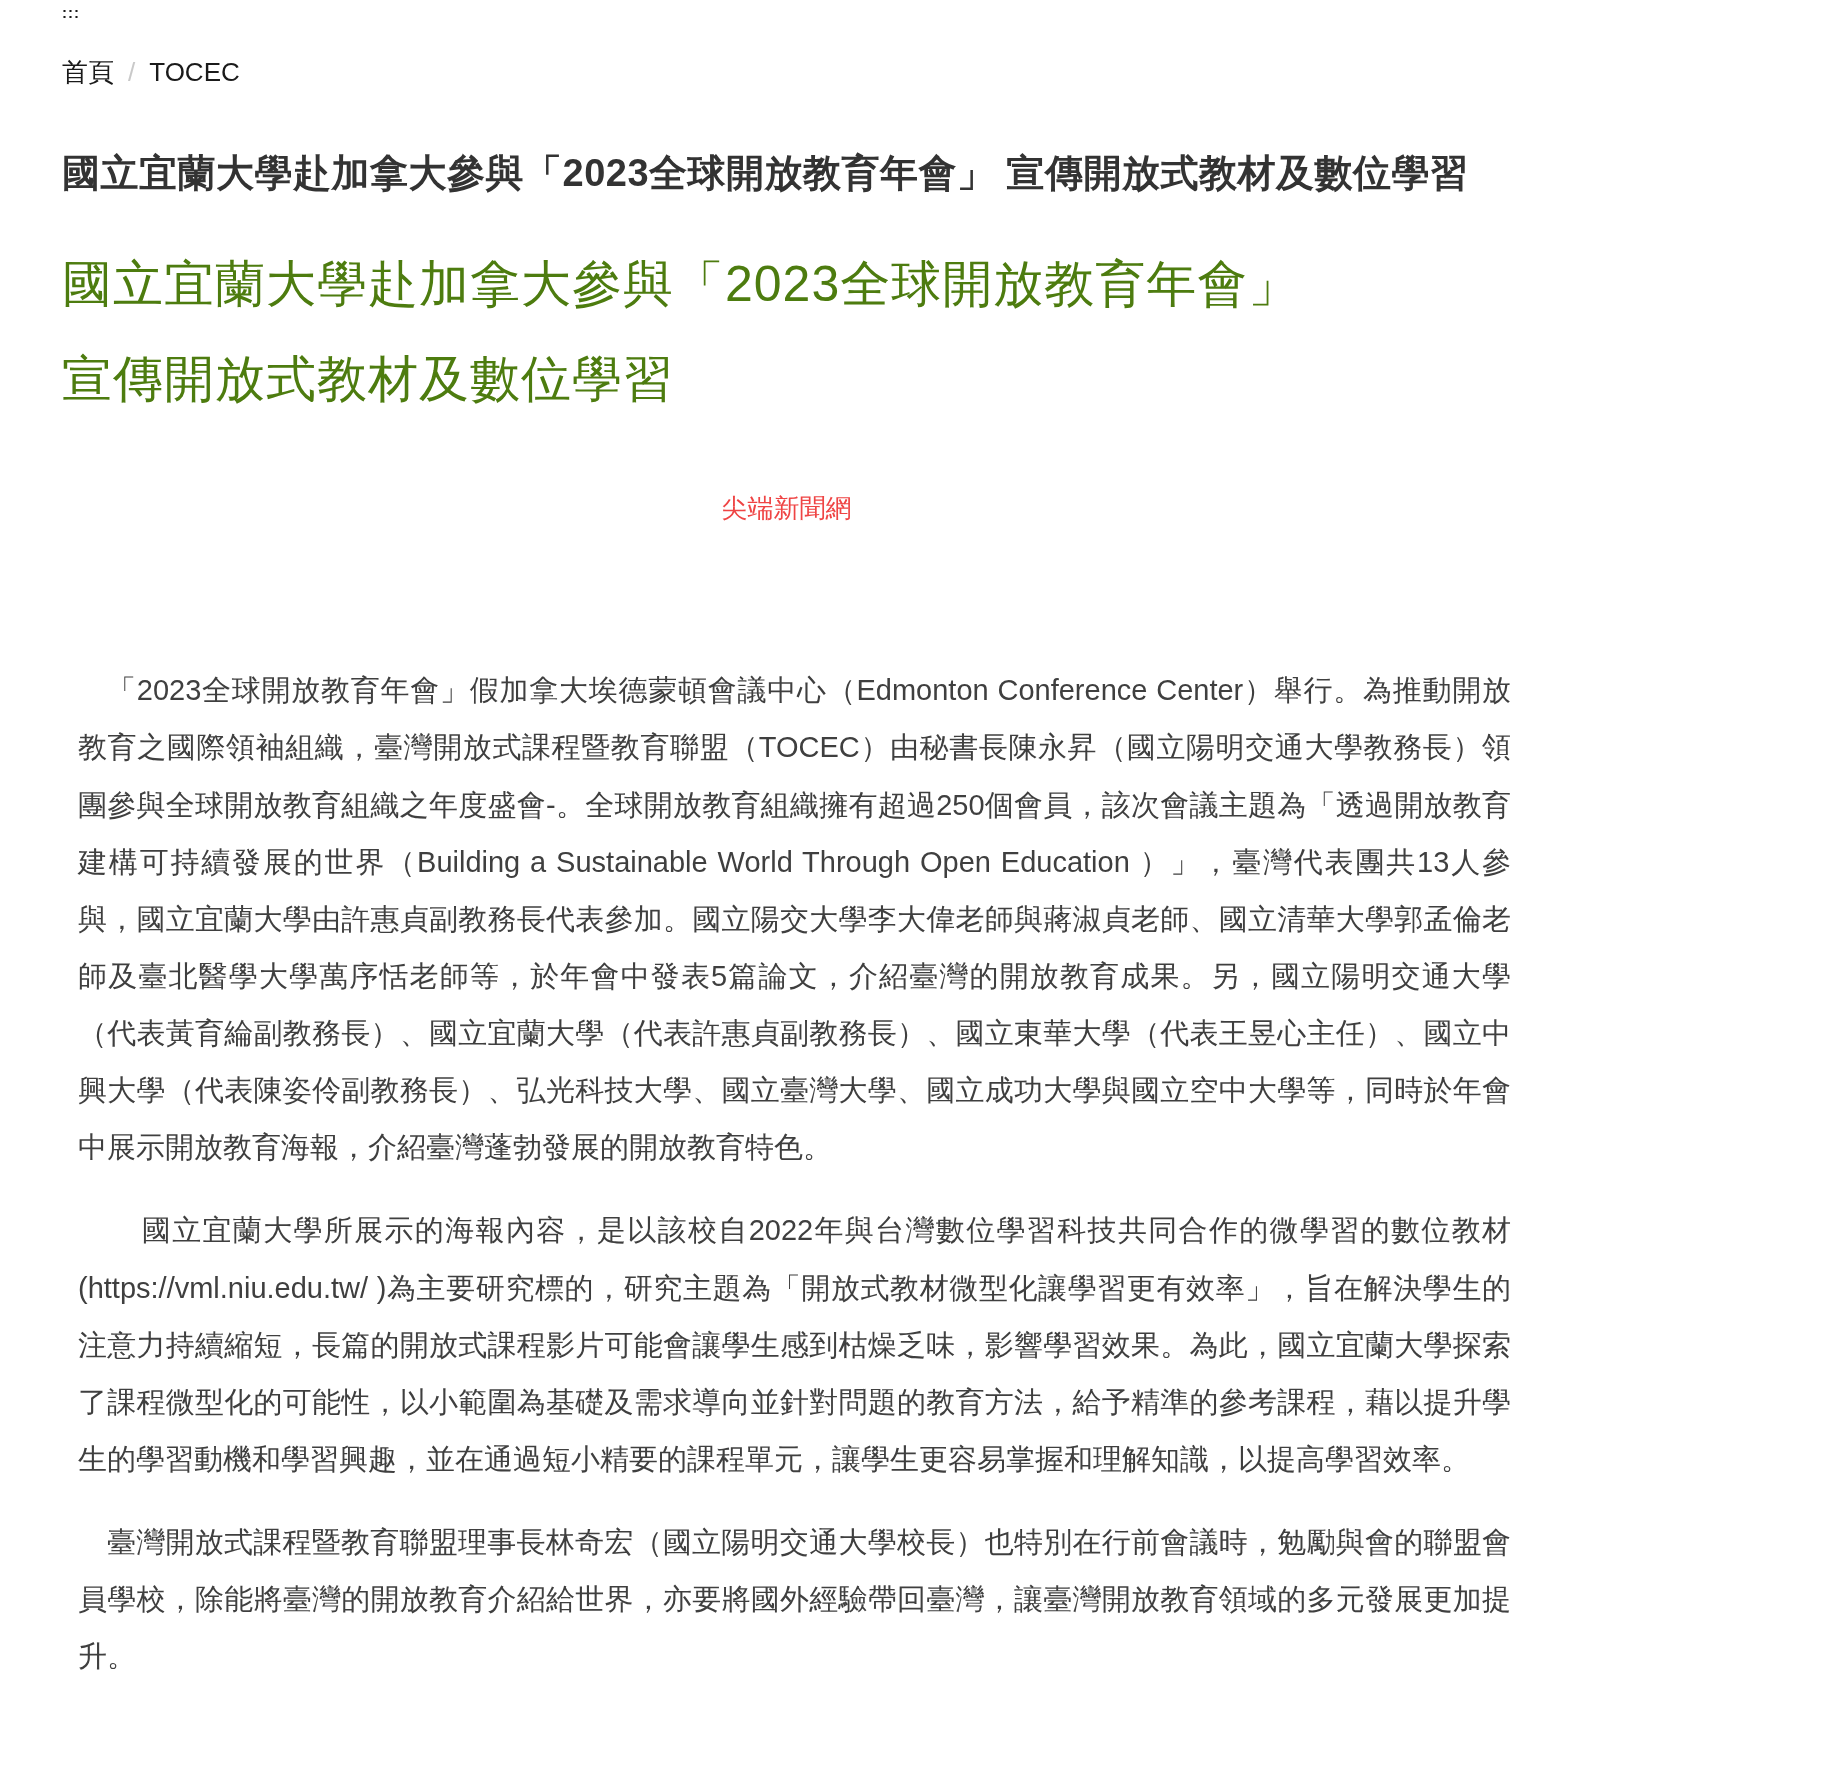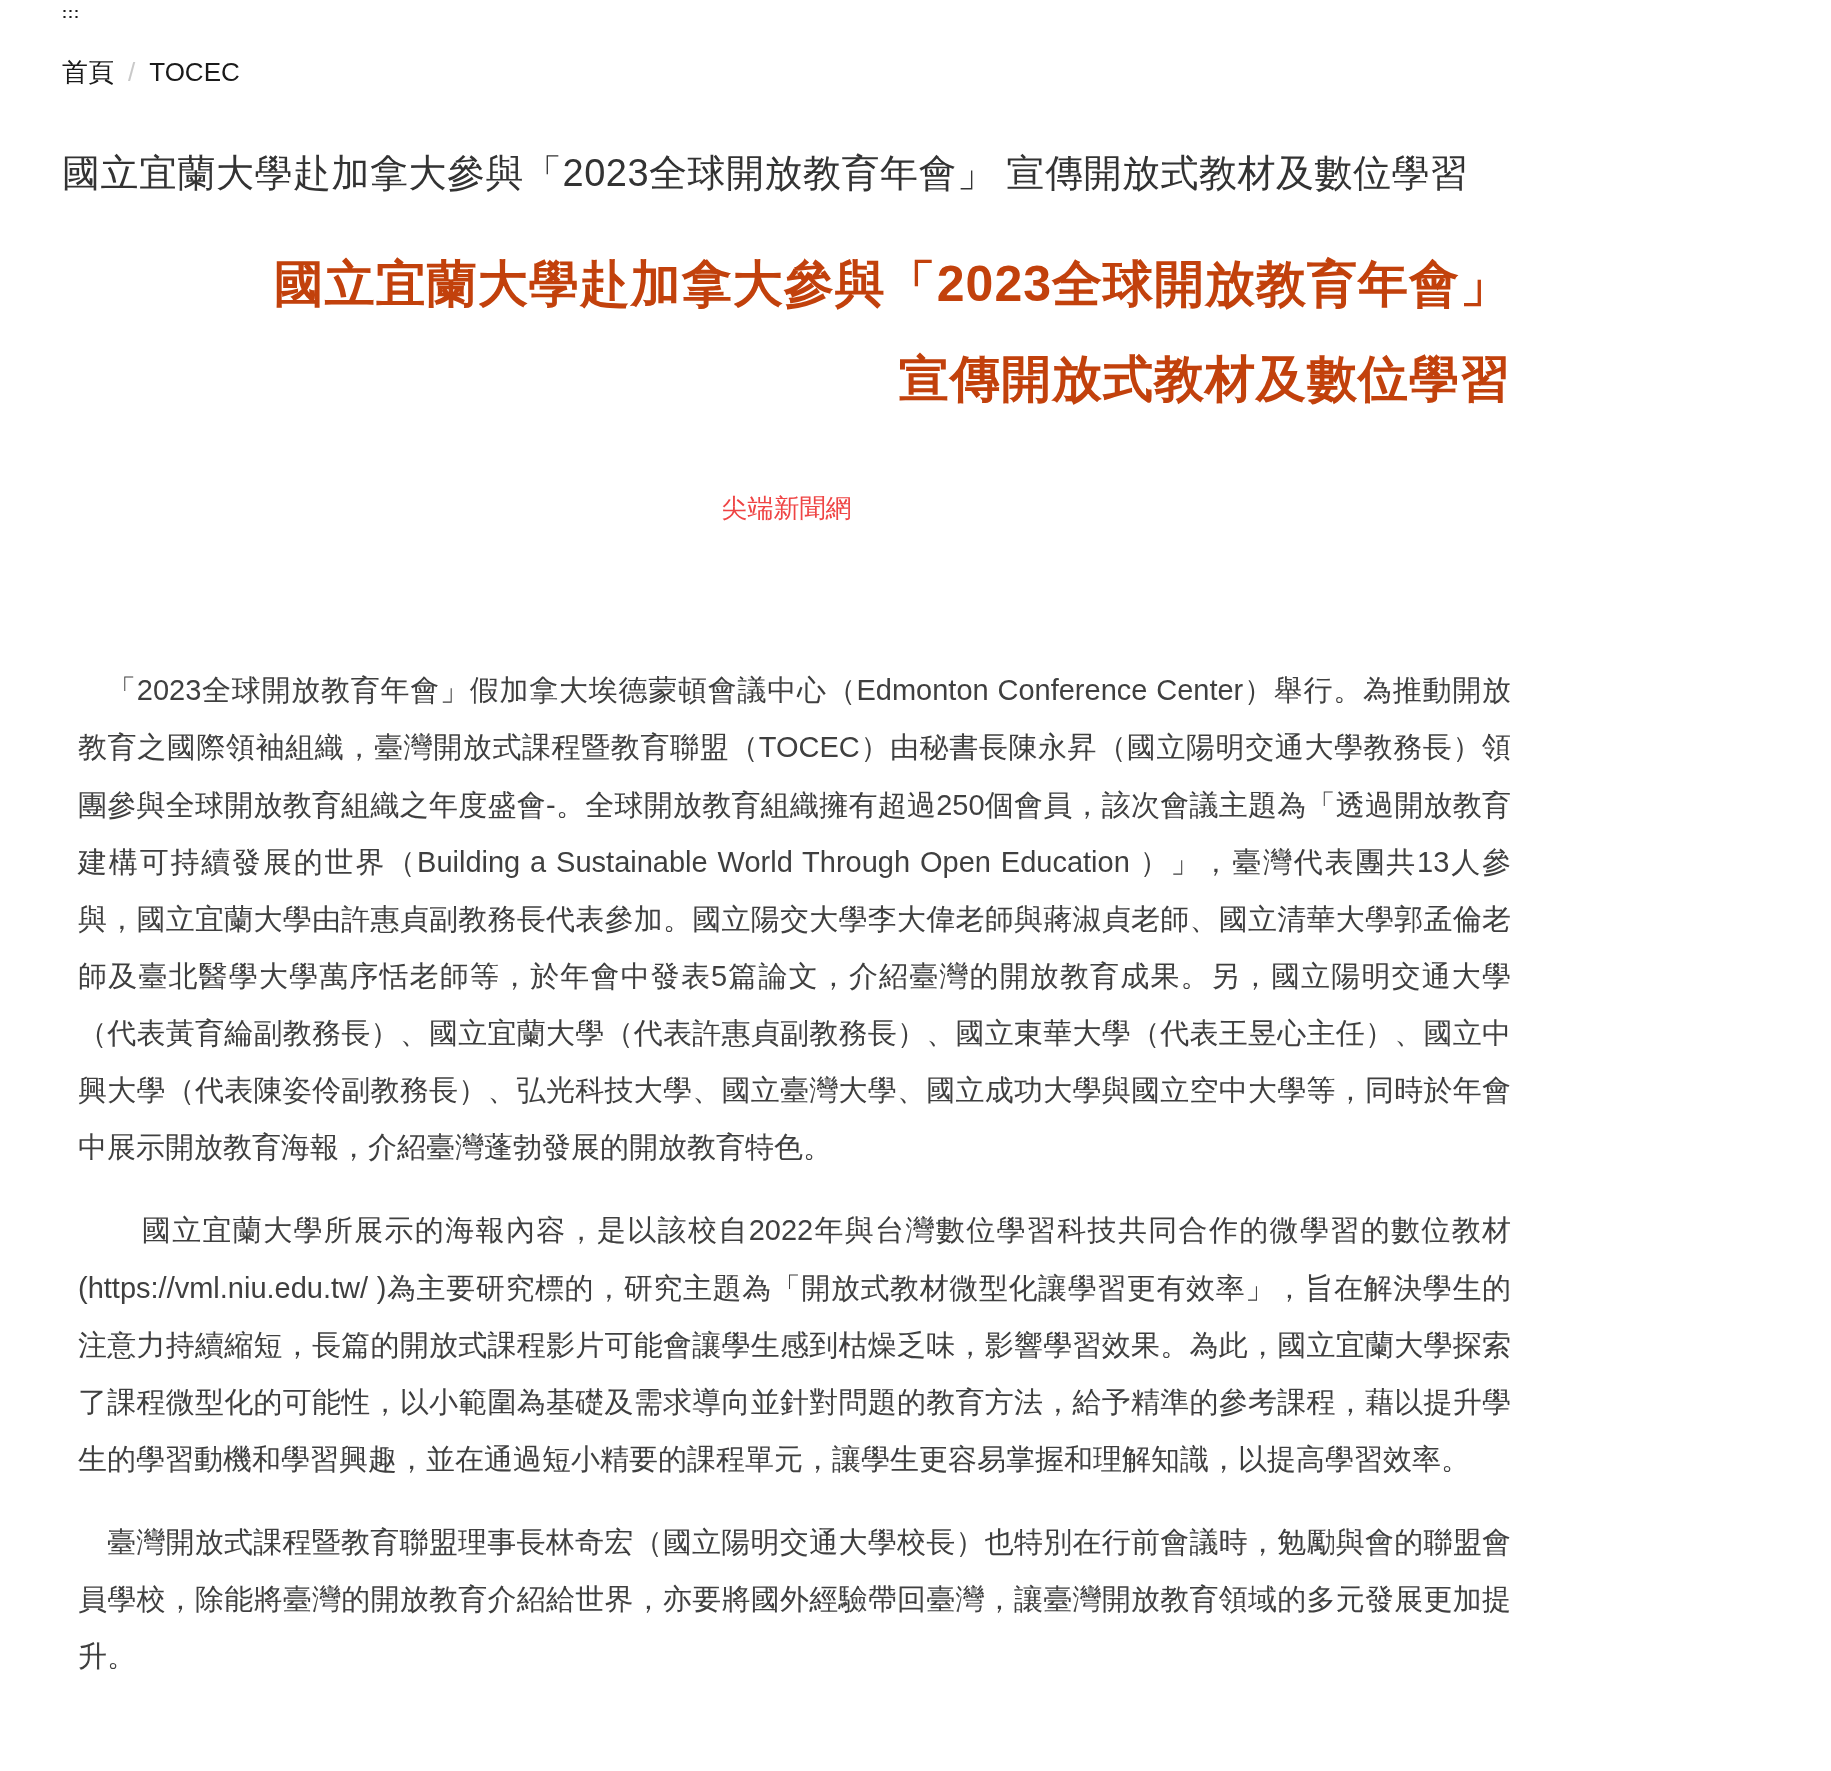--- a/index.html
+++ b/index.html
@@ -40,32 +40,32 @@
     text-decoration: none;
     cursor: pointer;
   }
   .breadcrumb .separator {
     color: #c9c9c9;
     font-size: 26px;
   }
   .page-title {
     margin: 58px 0 0 0;
     font-size: 38px;
-    font-weight: 400;
+    font-weight: 700;
     line-height: 1.45;
     color: #333333;
     letter-spacing: 0.5px;
   }
   .article-heading {
     margin: 36px 0 0 0;
     font-size: 50px;
-    font-weight: 700;
+    font-weight: 400;
     line-height: 1.9;
-    text-align: right;
-    color: #c2410c;
+    text-align: left;
+    color: #4d7c0f;
     letter-spacing: 1px;
   }
   .article-heading .heading-line {
     display: block;
   }
   .article-meta-date {
     margin-top: 152px;
     text-align: center;
     font-size: 20px;
     line-height: 1.5;

